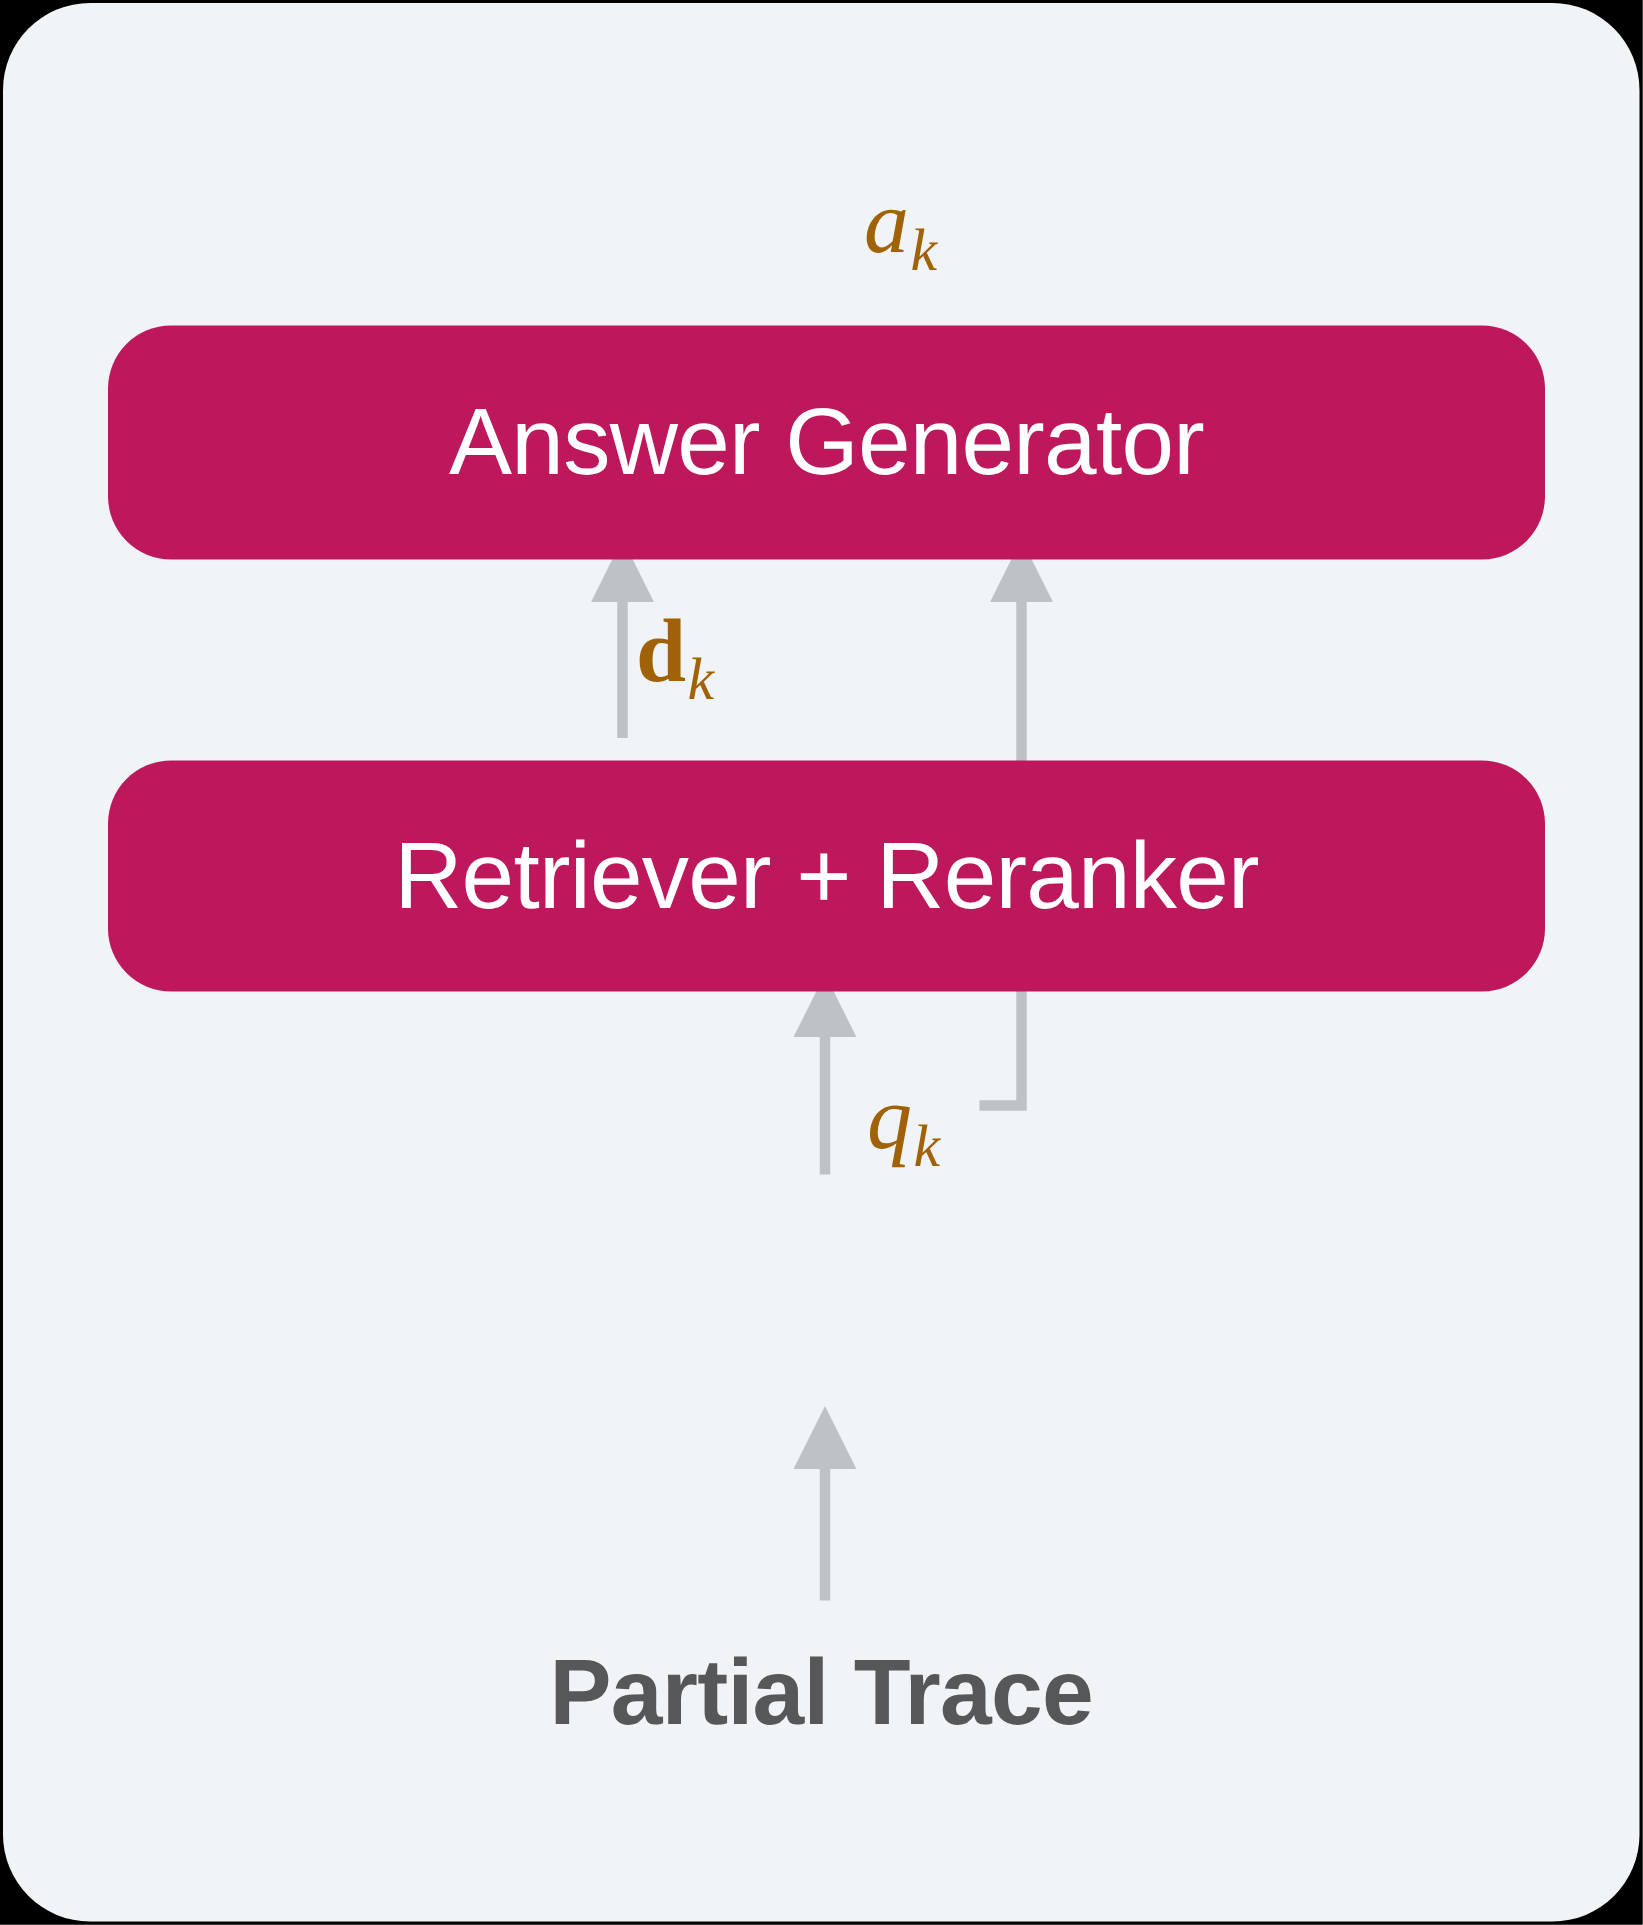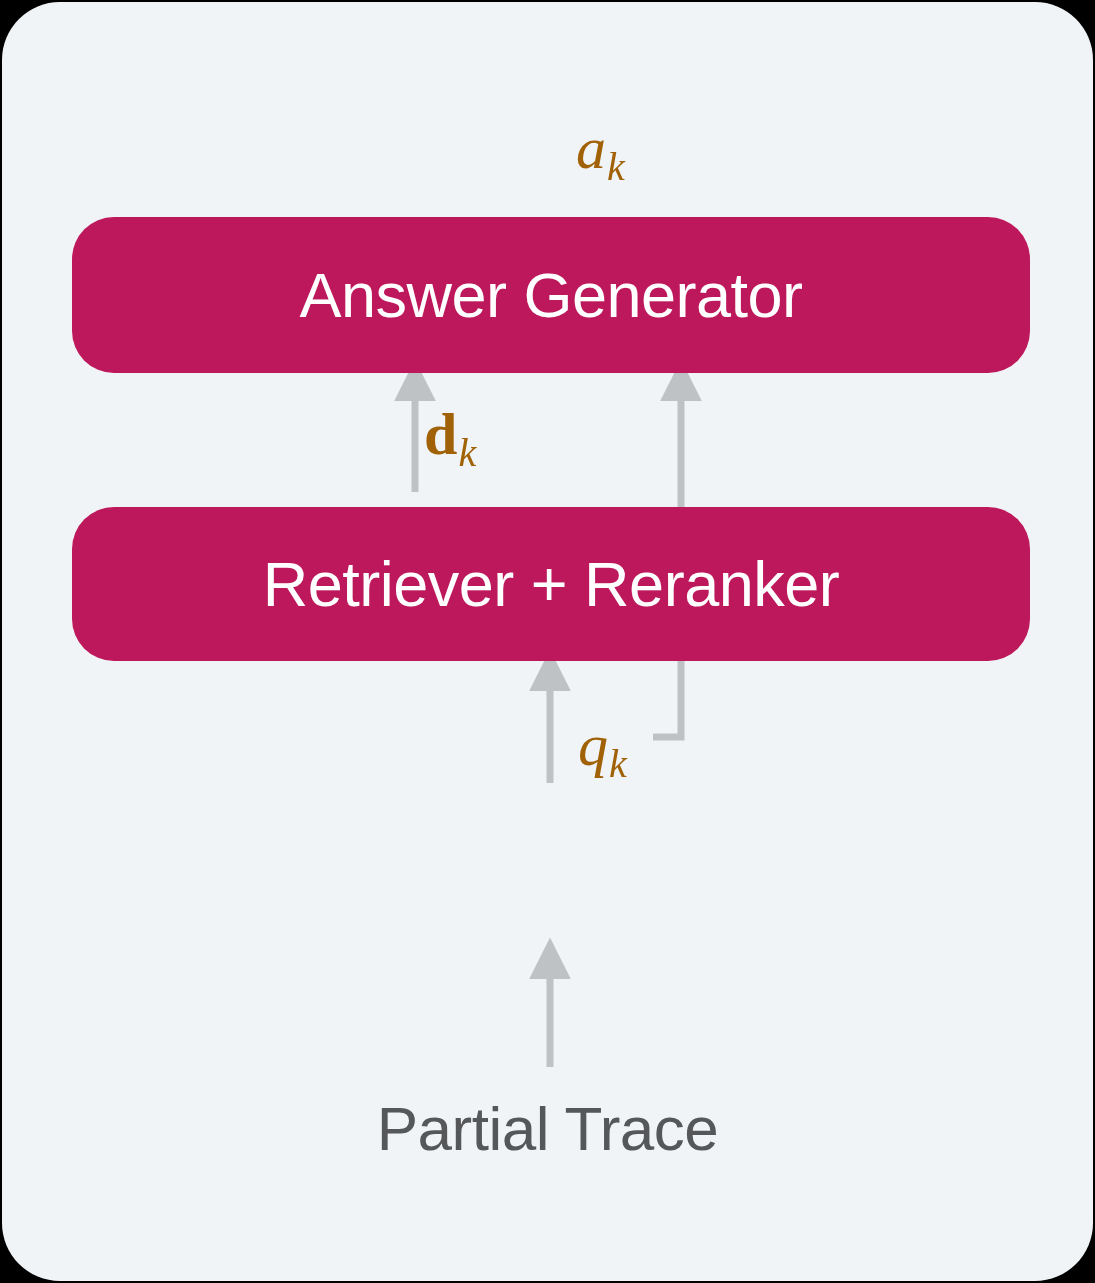--- a/index.html
+++ b/index.html
@@ -69,21 +69,21 @@
 
   
   .caption-node {
     position: absolute;
     left: 0;
     width: 1095px;
     text-align: center;
     color: #555759;
     font-family: "Liberation Sans", sans-serif;
     font-size: 62px;
-    font-weight: 400;
+    font-weight: 700;
     letter-spacing: -0.5px;
     line-height: 1;
     white-space: nowrap;
   }
   #caption-partial-trace { top: 1098px; }
 
   
   .edge-label {
     position: absolute;
     color: #a16207;

